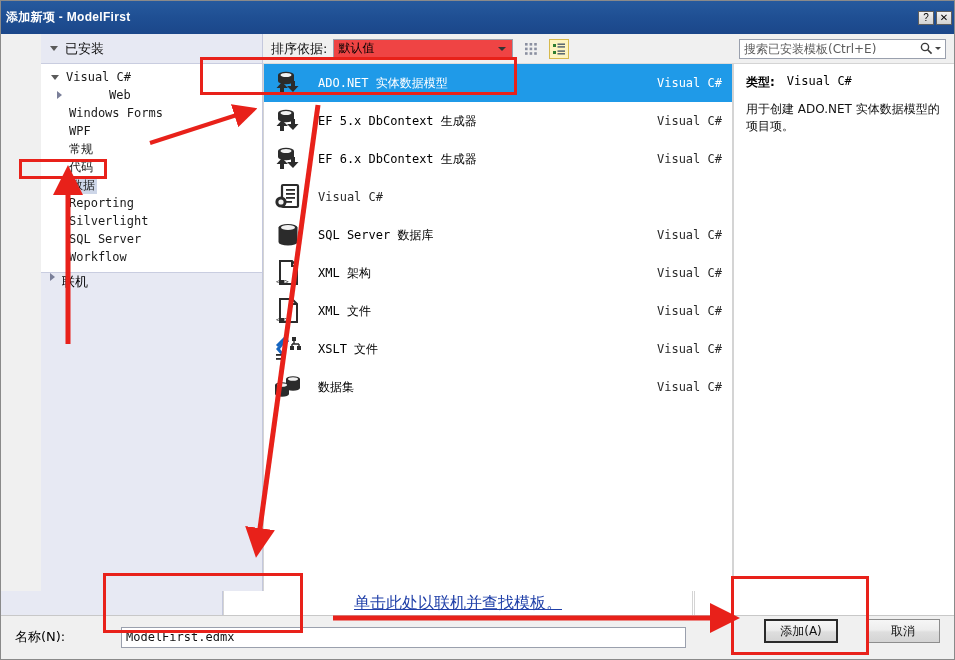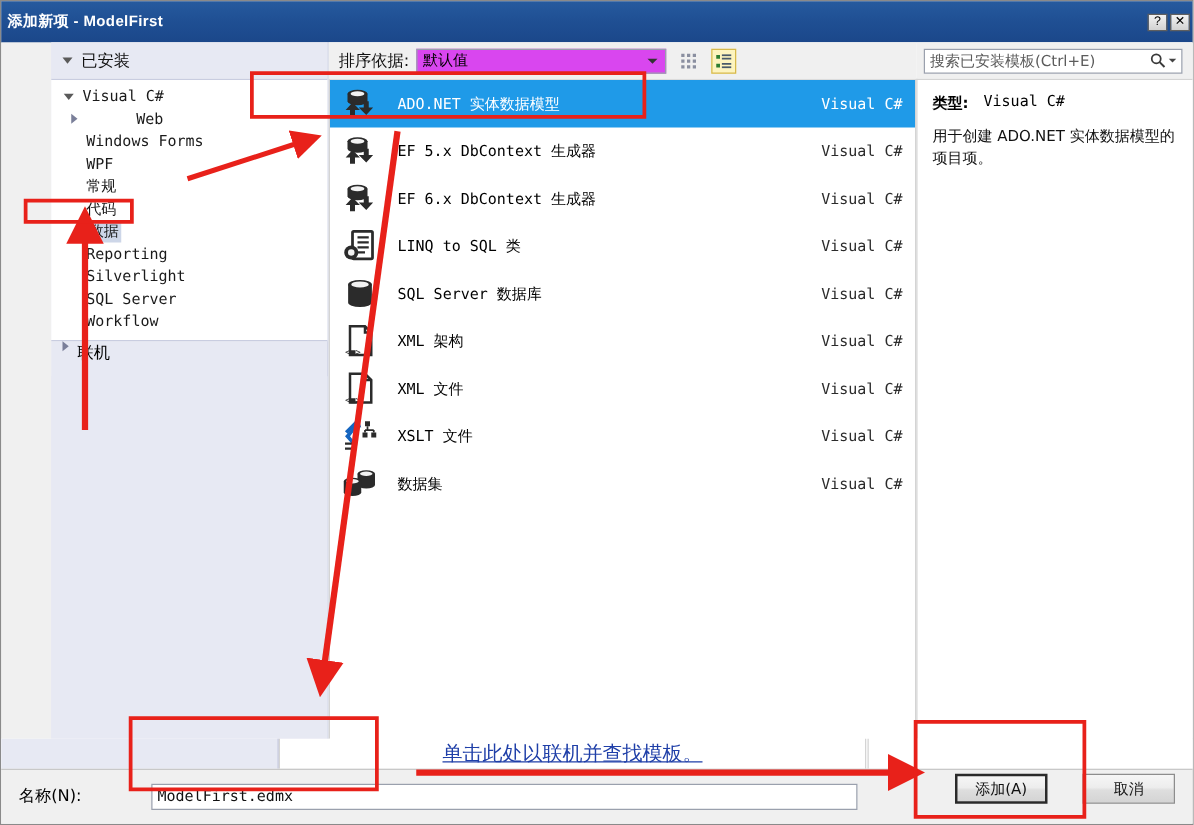--- a/index.html
+++ b/index.html
@@ -162,23 +162,23 @@
     padding-left: 8px;
     flex: none;
   }
   .sortbar .lab {
     font-size: 13px;
     font-family: "DejaVu Sans", sans-serif;
     margin-right: 6px;
     color: #111;
   }
   .combo {
-    width: 200px;
+    width: 180px;
     height: 20px;
-    background: #d946ef;
+    background: #ef4444;
     border: 1px solid #9aa0ad;
     box-sizing: border-box;
     display: flex;
     align-items: center;
     position: relative;
     font-size: 12px;
     font-family: "DejaVu Sans", sans-serif;
     padding-left: 4px;
     cursor: default;
   }
@@ -594,21 +594,20 @@
               <svg width="30" height="30" viewBox="0 0 30 30">
                 <rect x="9" y="3" width="16" height="22" rx="1" fill="none" stroke="#2b2b2b" stroke-width="2.2"></rect>
                 <rect x="13" y="7" width="9" height="1.8" fill="#2b2b2b"></rect>
                 <rect x="13" y="11" width="9" height="1.8" fill="#2b2b2b"></rect>
                 <rect x="13" y="15" width="9" height="1.8" fill="#2b2b2b"></rect>
                 <rect x="13" y="19" width="6" height="1.8" fill="#2b2b2b"></rect>
                 <circle cx="8" cy="20" r="5.6" fill="#2b2b2b"></circle>
                 <circle cx="8" cy="20" r="2.6" fill="#f2f2f2"></circle>
               </svg>
             </div>
-            <div class="tpl-name">LINQ to SQL 类</div>
             <div class="tpl-lang">Visual C#</div>
           </div>
 
           <div class="tpl-row">
             <div class="tpl-icon">
               <svg width="30" height="30" viewBox="0 0 30 30">
                 <ellipse cx="15" cy="7.5" rx="9.5" ry="3.6" fill="#2b2b2b"></ellipse>
                 <path d="M5.5 7.5 v14.5 a9.5 3.6 0 0 0 19 0 V7.5" fill="#2b2b2b"></path>
                 <ellipse cx="15" cy="7.5" rx="7" ry="2.4" fill="#f2f2f2"></ellipse>
               </svg>

